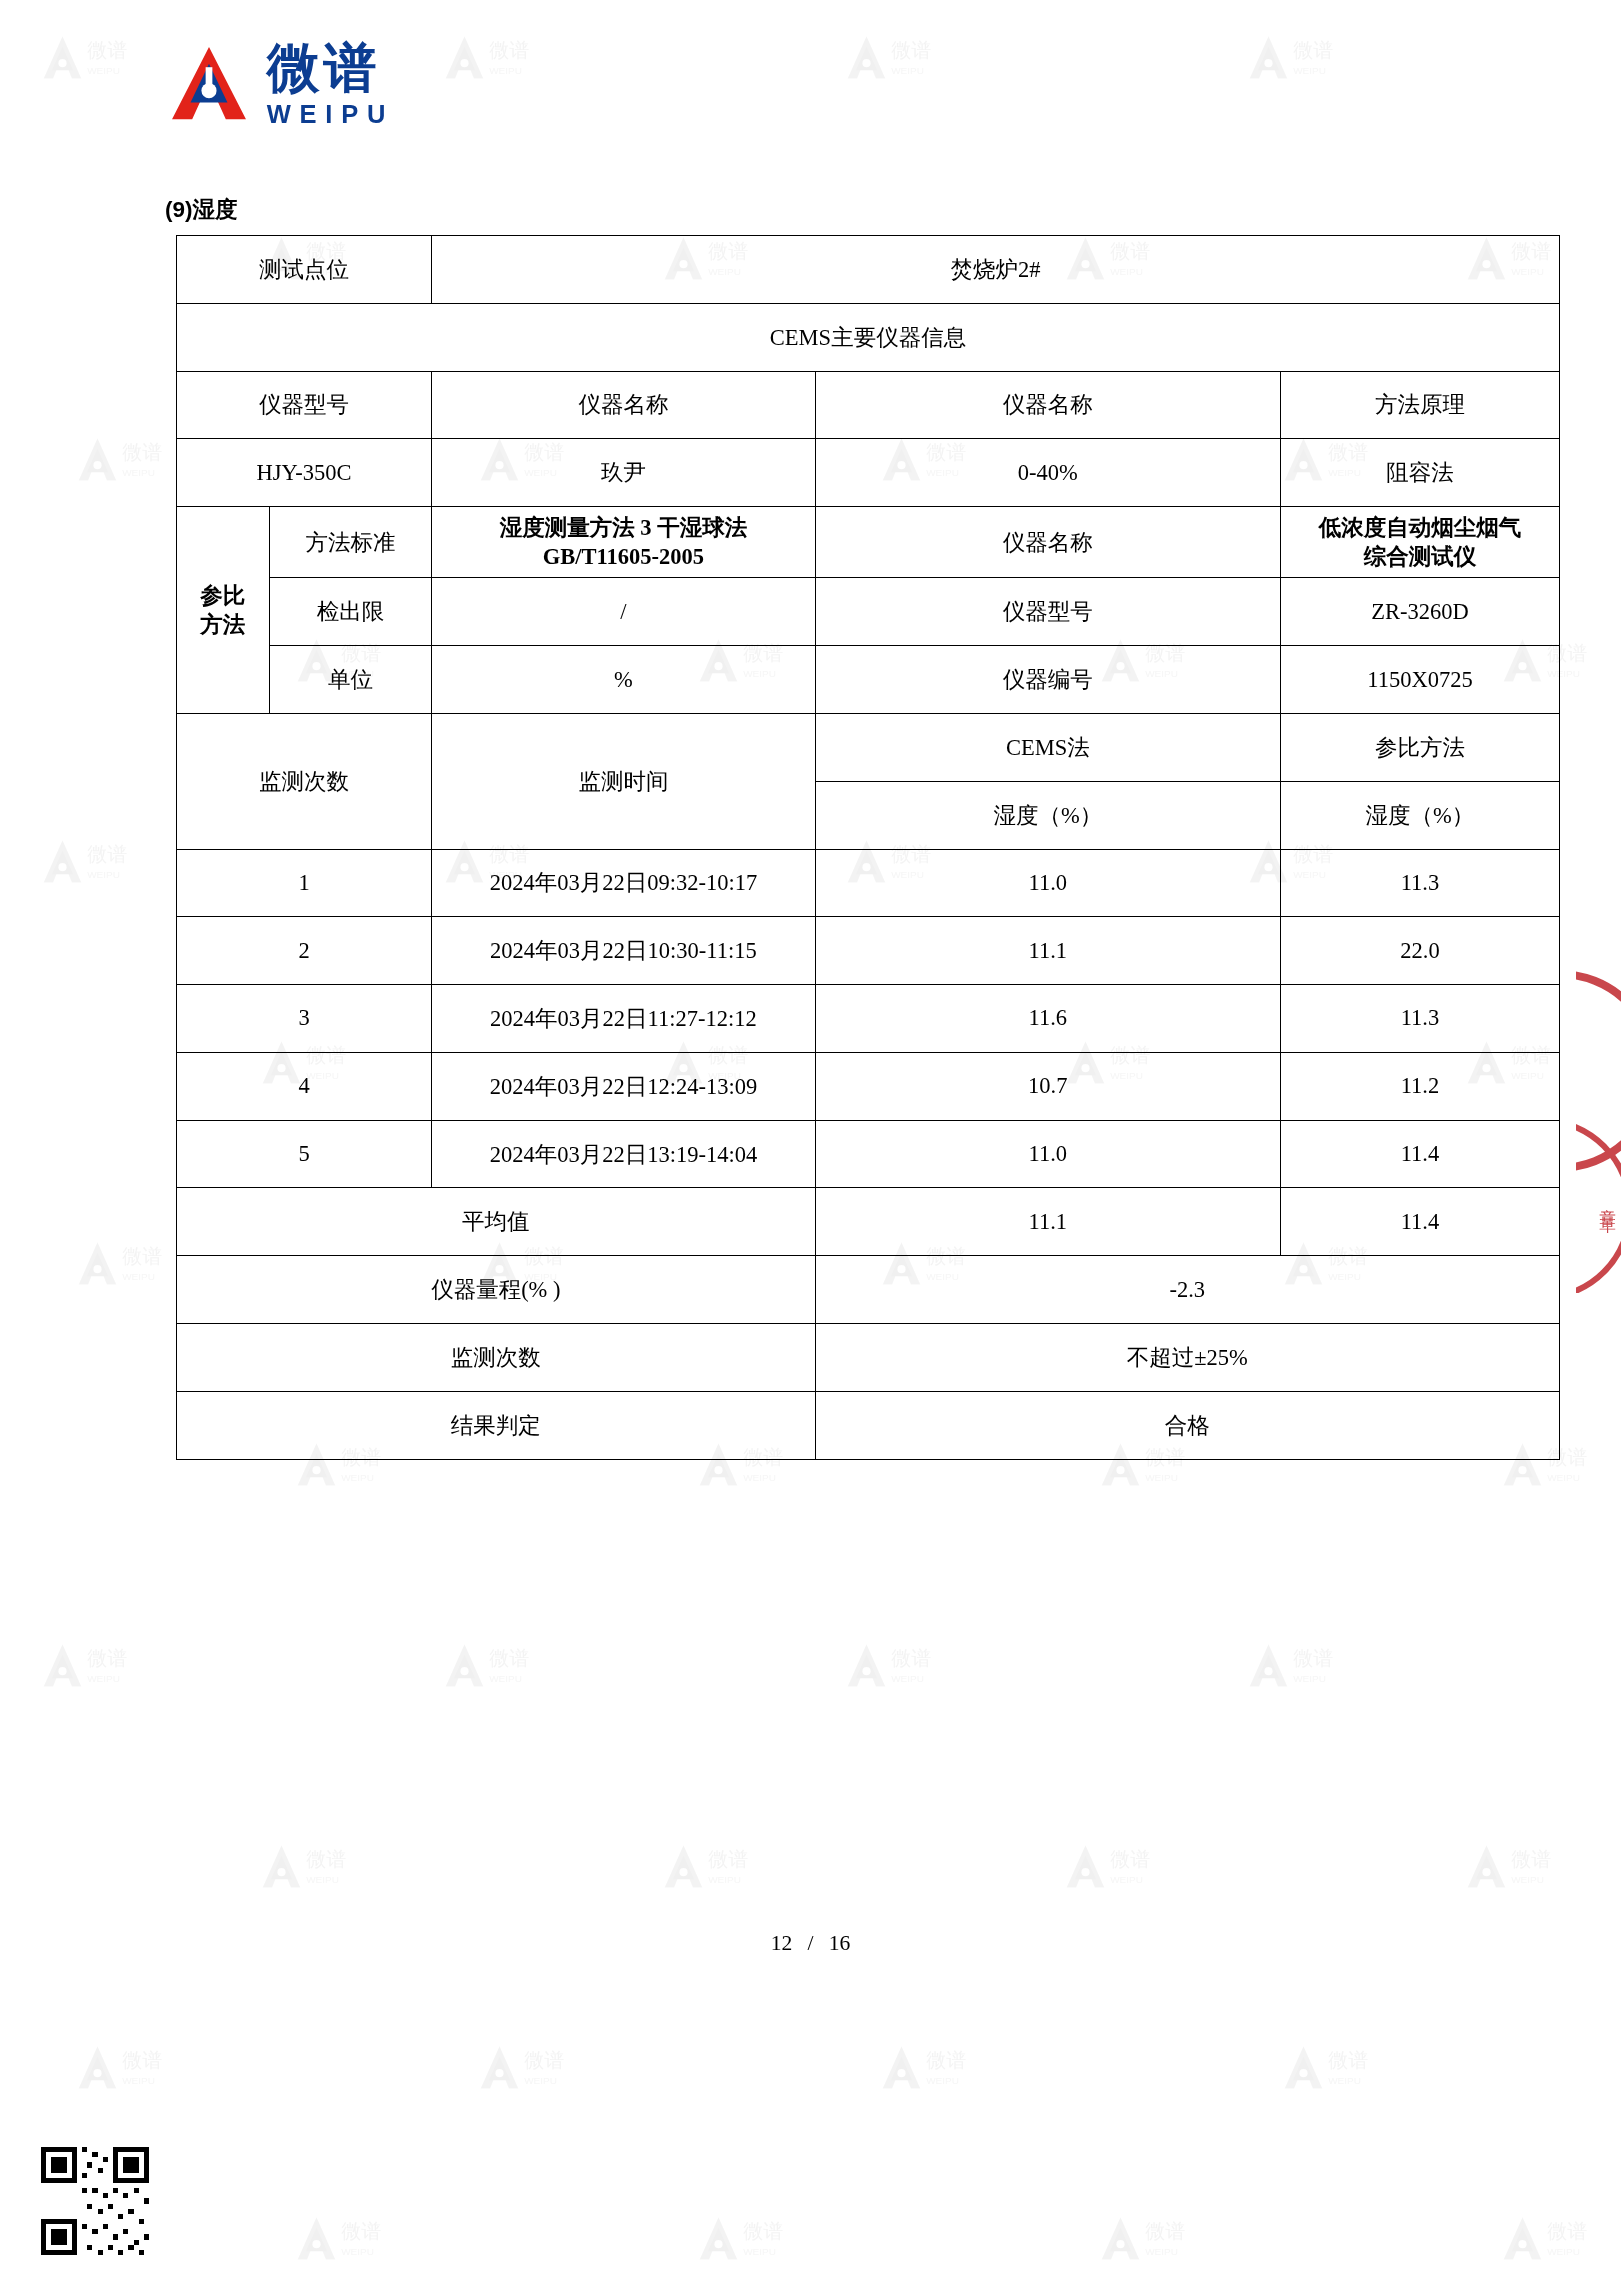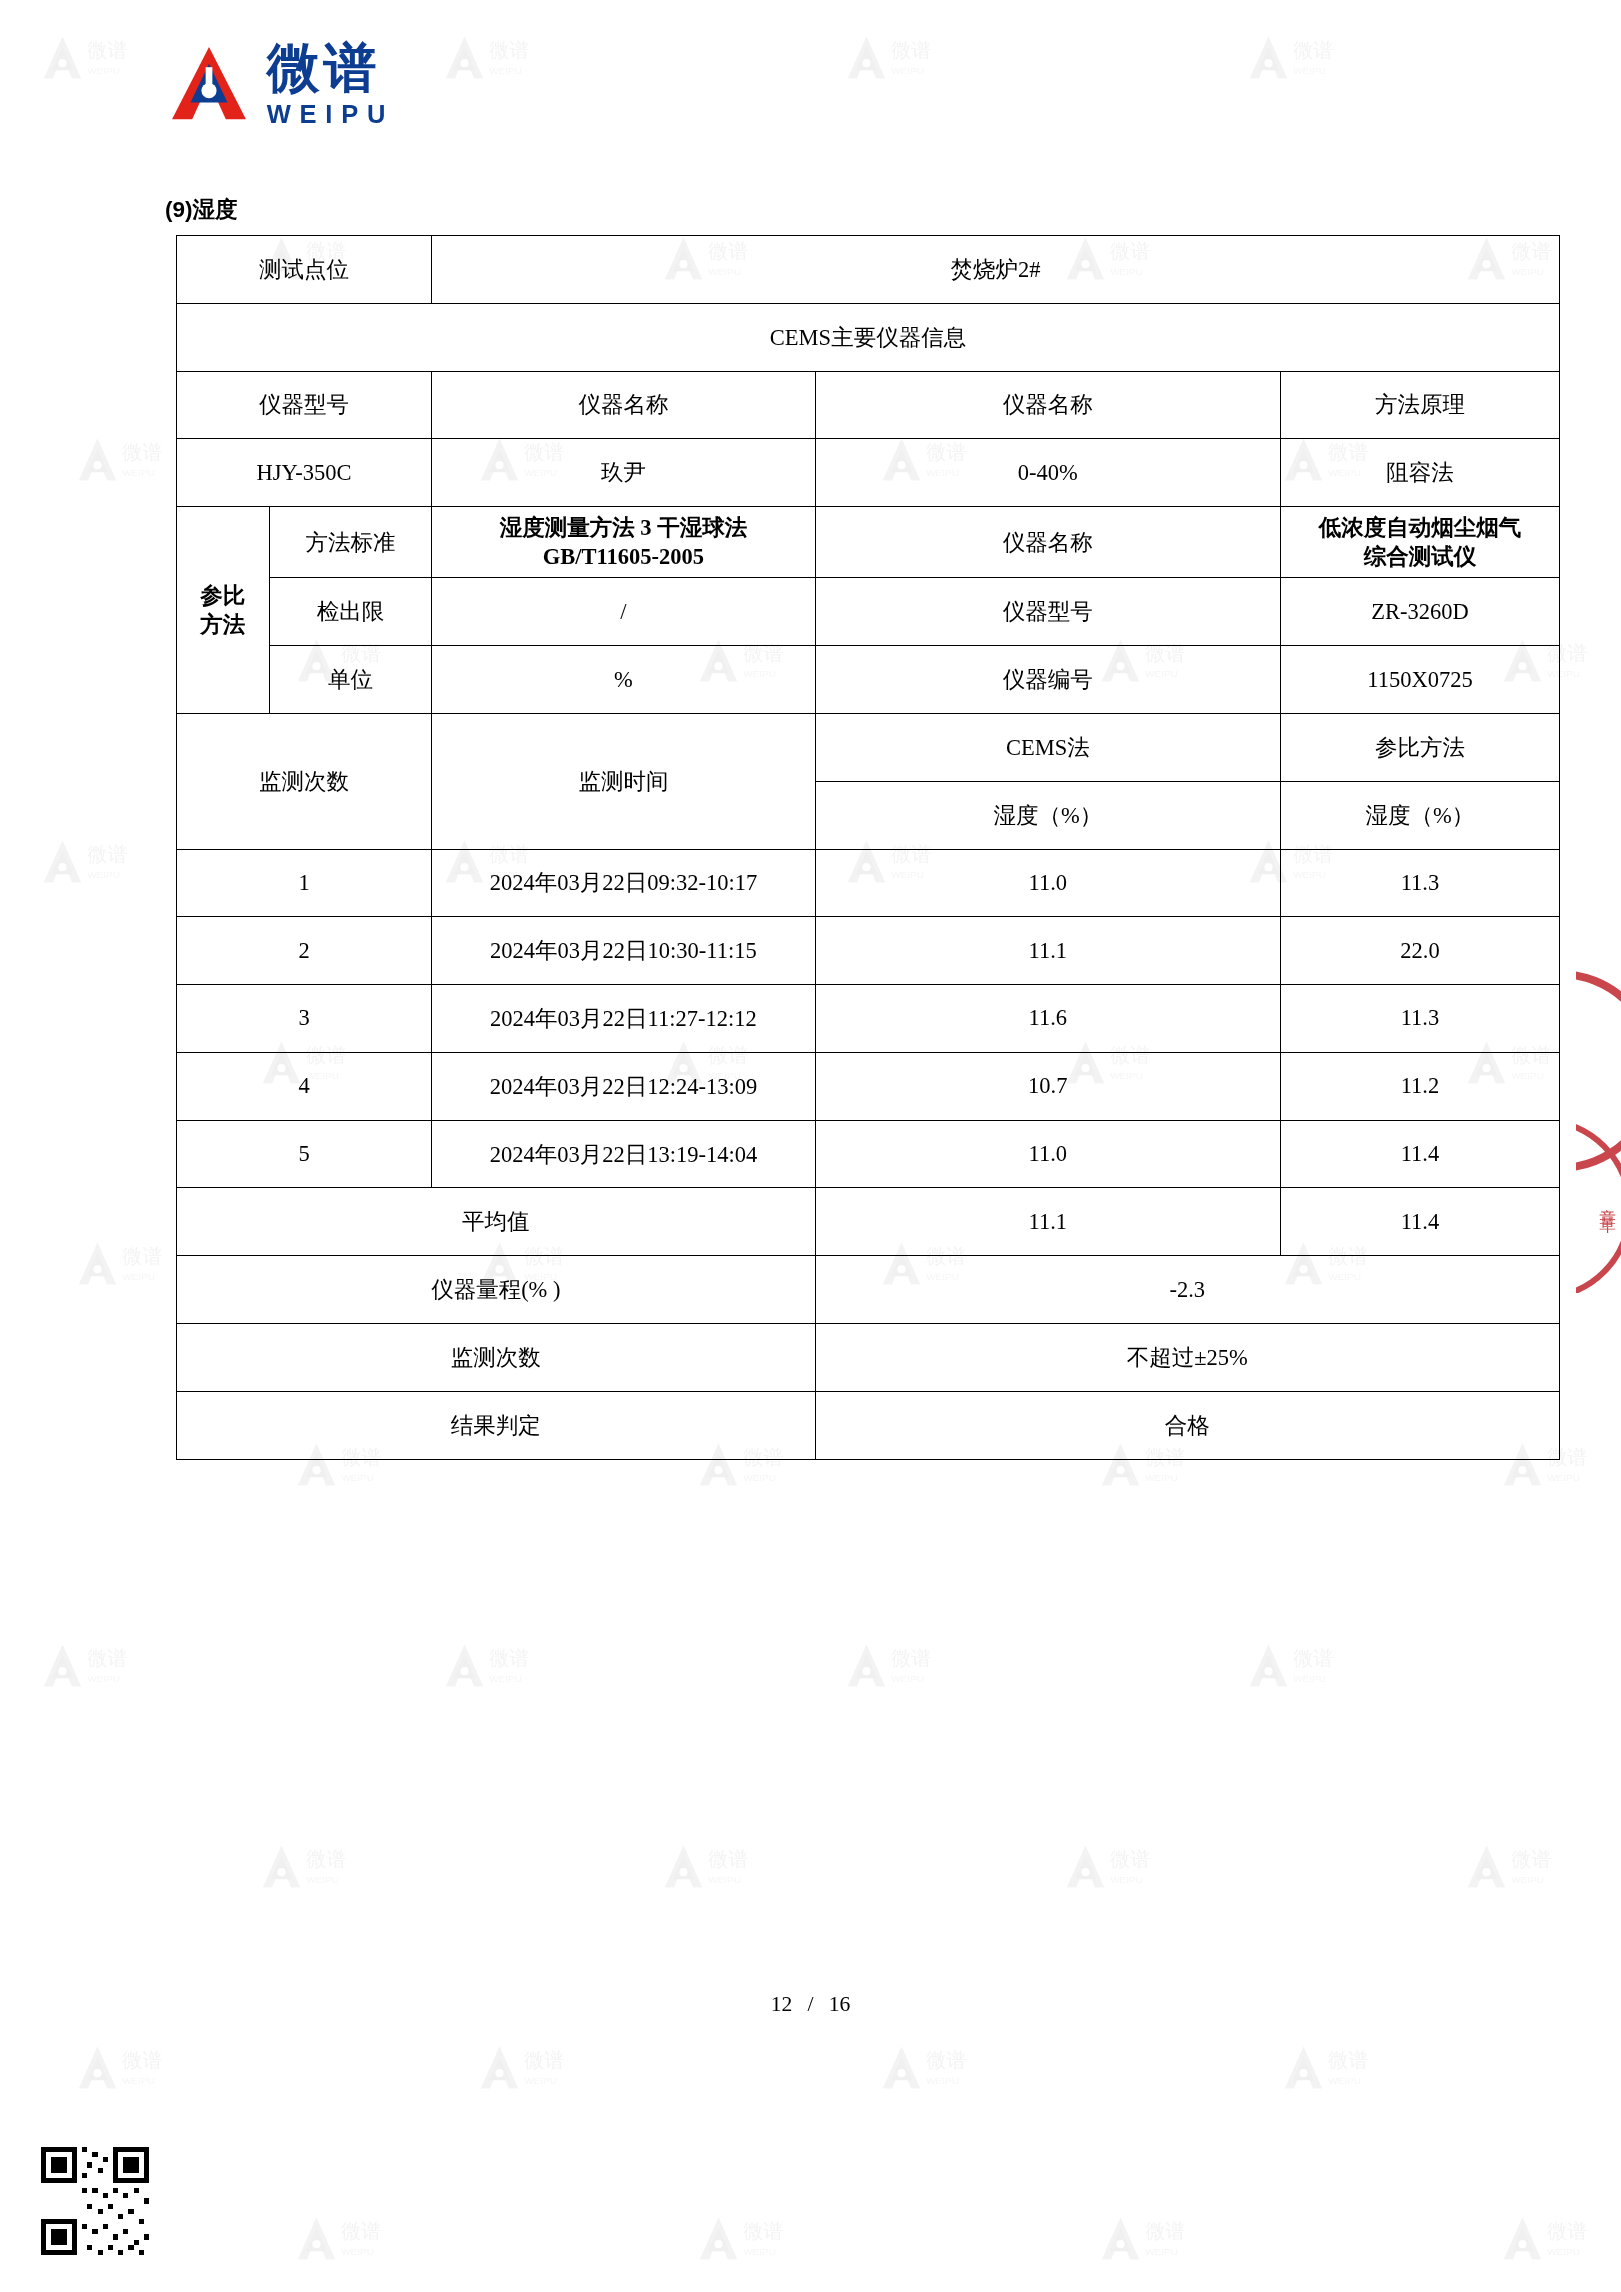--- a/index.html
+++ b/index.html
@@ -103,21 +103,21 @@
     height: 55px;
     background: transparent;
   }
   td.tall { height: 71px; }
   td.lft { text-align: left; padding-left: 13.7px; }
   .two-line { line-height: 1.3; font-weight: bold; }
   .page-num {
     position: absolute;
     left: 0;
     right: 0;
-    top: 1992px;
+    top: 1931px;
     text-align: center;
     font-size: 21.6px;
     font-family: "Liberation Serif", serif;
     color: #000;
     z-index: 10;
   }
   .page-num .sep { margin: 0 9.8px; color:#000; }
   
   .qr {
     position: absolute;

